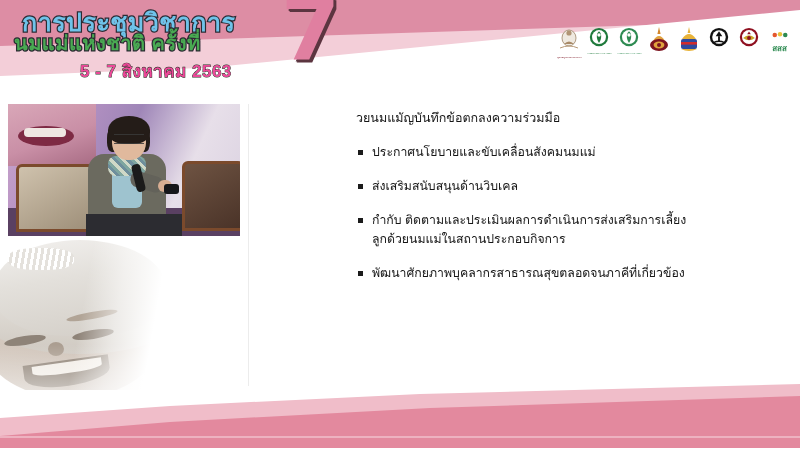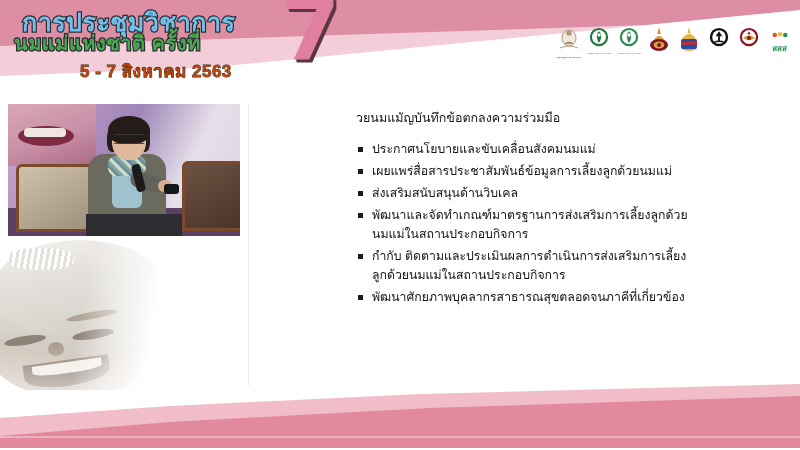--- a/index.html
+++ b/index.html
@@ -43,21 +43,21 @@
     position:absolute;left:14px;top:27px;z-index:8;
     font-size:20px;font-weight:bold;letter-spacing:.5px;
     color:#49aa52;
     -webkit-text-stroke:2.4px #2b2b33;
     paint-order:stroke fill;
     white-space:nowrap;
   }
   .hd-date{
     position:absolute;left:80px;top:57px;z-index:8;
     font-size:17px;font-weight:bold;letter-spacing:.5px;
-    color:#c2410c;
+    color:#ec4899;
     -webkit-text-stroke:.8px #14301a;
     paint-order:stroke fill;
     white-space:nowrap;
   }
   .hd-seven{
     position:absolute;left:281px;top:-12px;z-index:7;
     font-size:85px;font-weight:bold;line-height:1;
     color:#e07fa0;
     text-shadow:2px 2px 0 #5c3540,3px 3px 0 #5c3540;
     font-family:"DejaVu Sans",sans-serif;
@@ -153,21 +153,21 @@
     position:absolute;left:248px;top:104px;width:1px;height:282px;
     background:#ececec;z-index:6;
   }
 
   
   .content{position:absolute;left:356px;top:108px;width:340px;z-index:6;color:#1b1b1b;}
   .lead{font-size:12.5px;line-height:20px;color:#161616;white-space:nowrap;}
   .bullets{margin:12px 0 0 0;padding:0;list-style:none;}
   .bullets li{
     position:relative;padding-left:16px;margin-bottom:3px;
-    font-size:12.3px;line-height:19px;color:#161616;
+    font-size:12.3px;line-height:19px;color:#161616;margin-top:15px;
   }
   .bullets li::before{
     content:"";position:absolute;left:2px;top:7px;
     width:5px;height:5px;background:#1b1b1b;
   }
 
   
   .wave-light{
     position:absolute;left:0;bottom:0;width:800px;height:70px;z-index:11;
     background:#f0bdc9;
@@ -322,23 +322,21 @@
     <div class="bb-teeth"></div>
     <div class="bb-fade"></div>
   </div>
 
   <div class="divider"></div>
 
   <div class="content">
     <div class="lead">วยนมแมัญบันทึกข้อตกลงความร่วมมือ</div>
     <ul class="bullets">
       <li>ประกาศนโยบายและขับเคลื่อนสังคมนมแม่</li>
-      <li>เผยแพร่สื่อสารประชาสัมพันธ์ข้อมูลการเลี้ยงลูกด้วยนมแม่</li>
       <li>ส่งเสริมสนับสนุนด้านวิบเคล</li>
-      <li>พัฒนาและจัดทำเกณฑ์มาตรฐานการส่งเสริมการเลี้ยงลูกด้วยนมแม่ในสถานประกอบกิจการ</li>
       <li>กำกับ ติดตามและประเมินผลการดำเนินการส่งเสริมการเลี้ยงลูกด้วยนมแม่ในสถานประกอบกิจการ</li>
       <li>พัฒนาศักยภาพบุคลากรสาธารณสุขตลอดจนภาคีที่เกี่ยวข้อง</li>
     </ul>
   </div>
 
   <div class="wave-light"></div>
   <div class="wave-dark"></div>
   <div class="wave-base"></div>
   <div class="wave-strip"></div>
 

